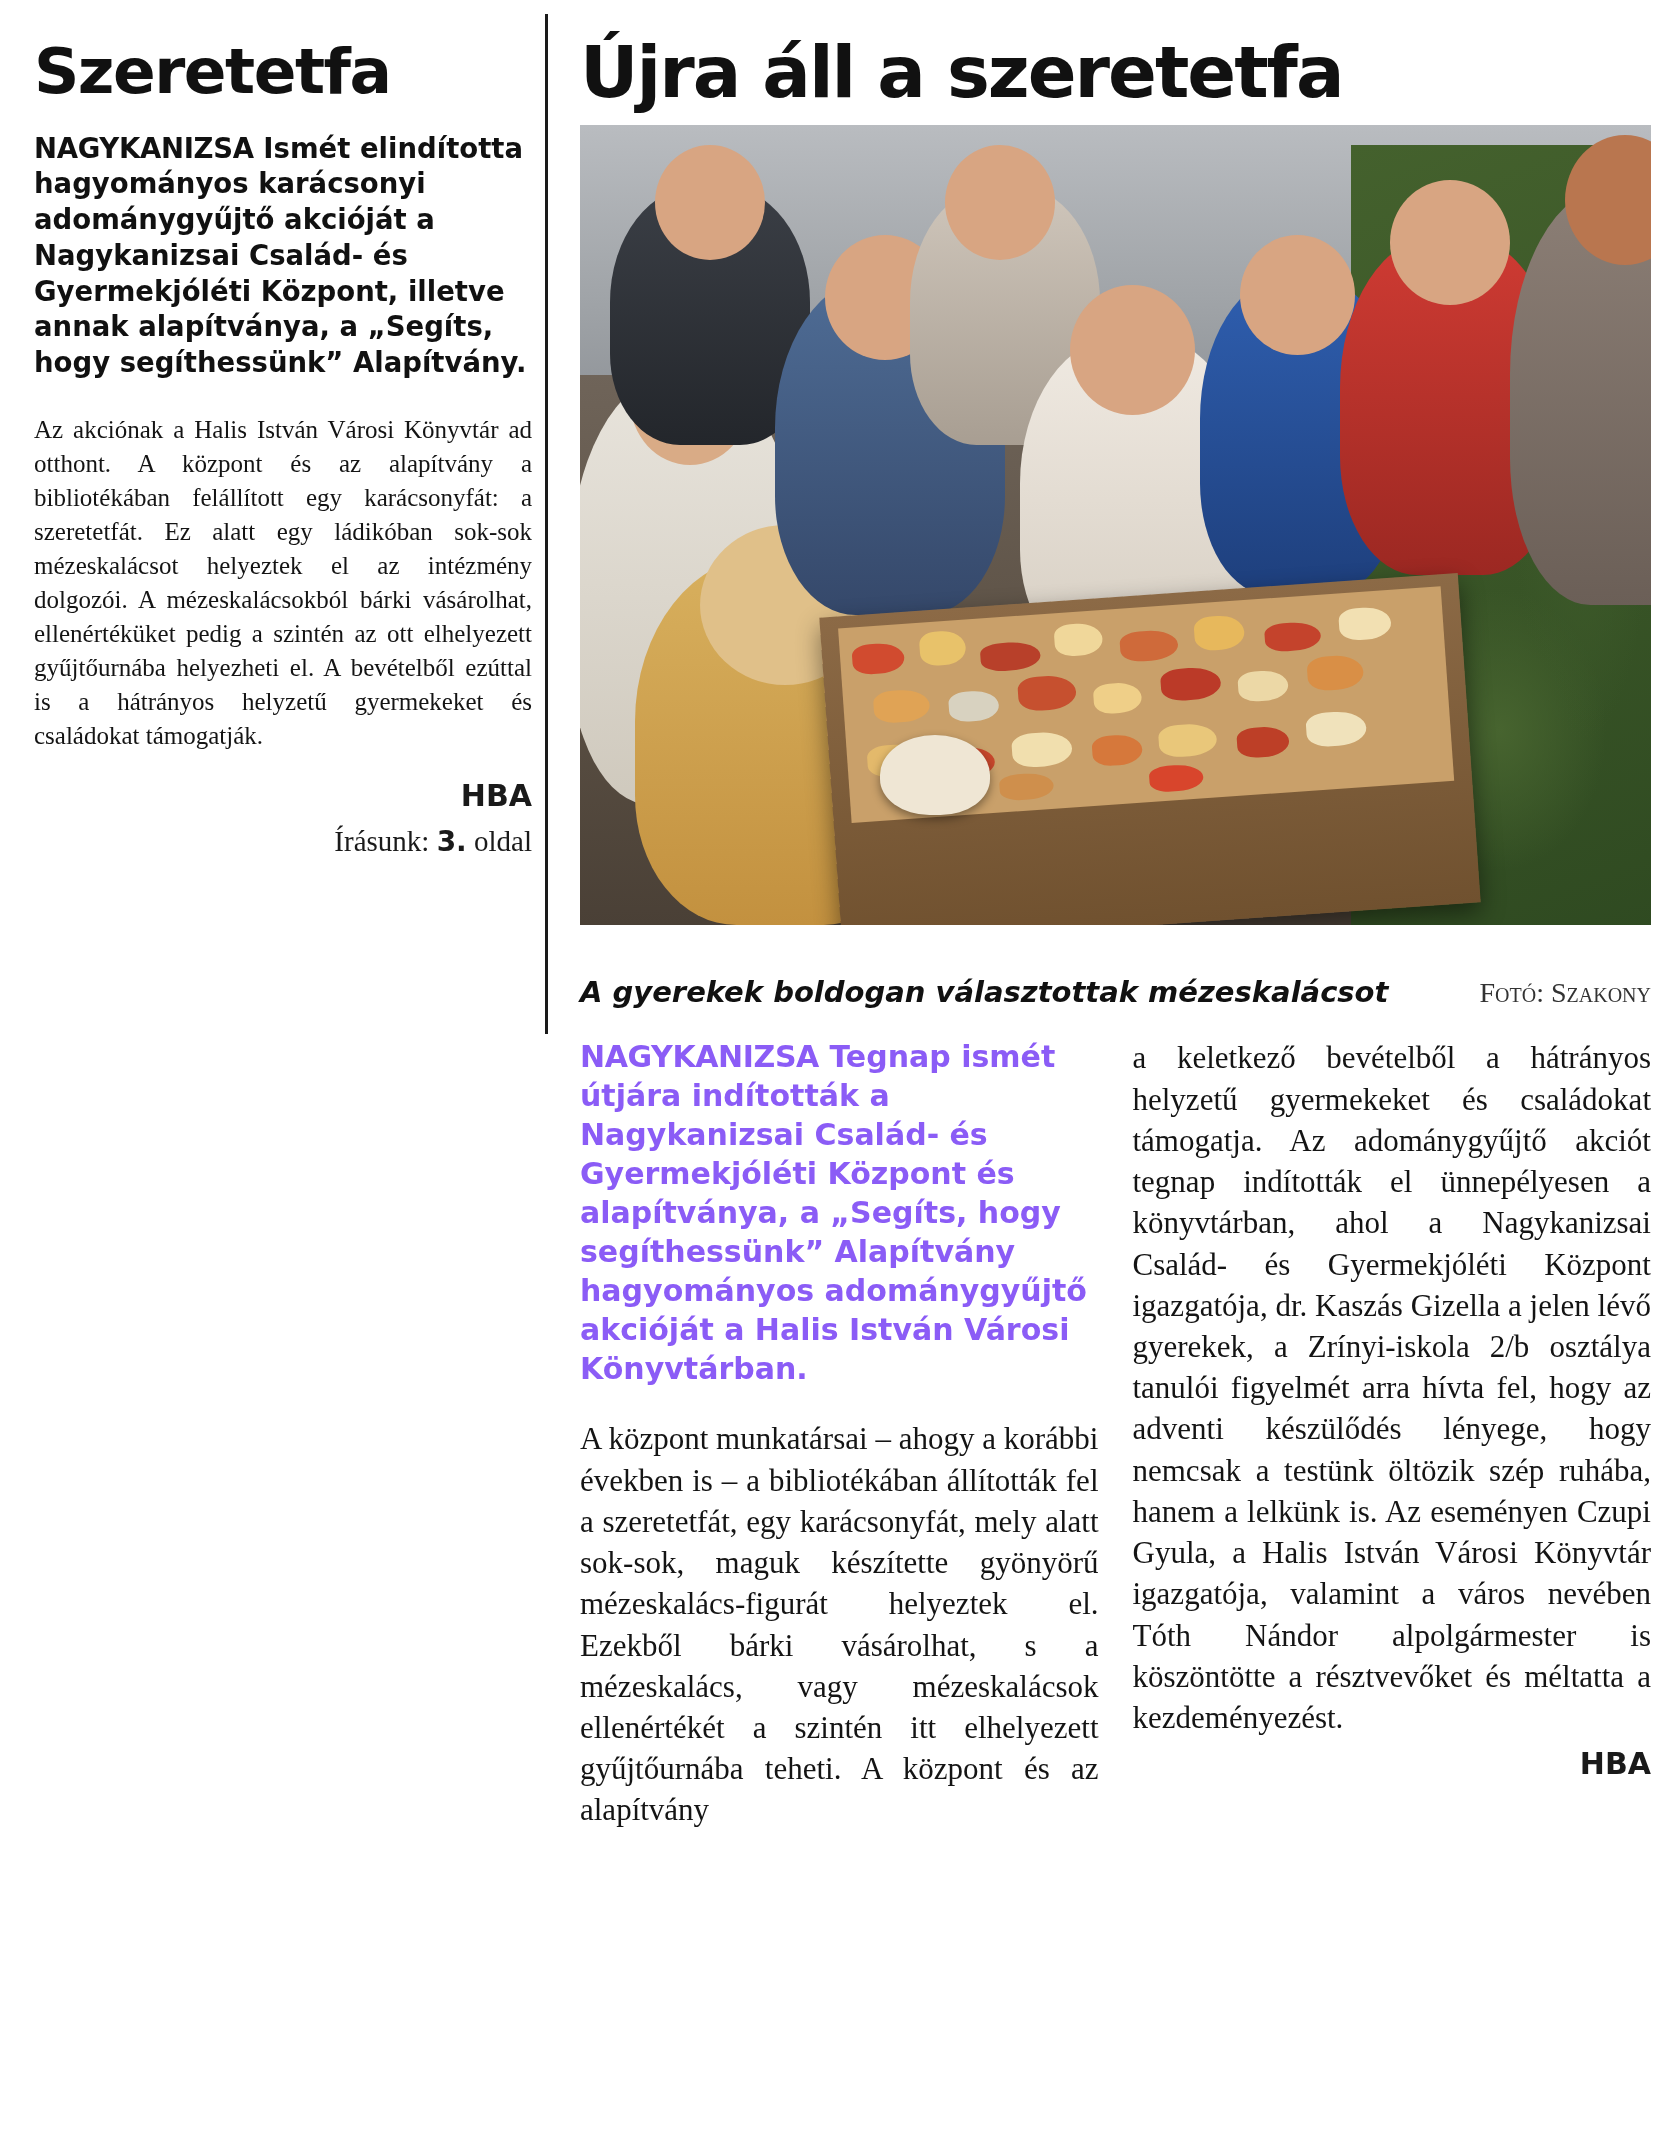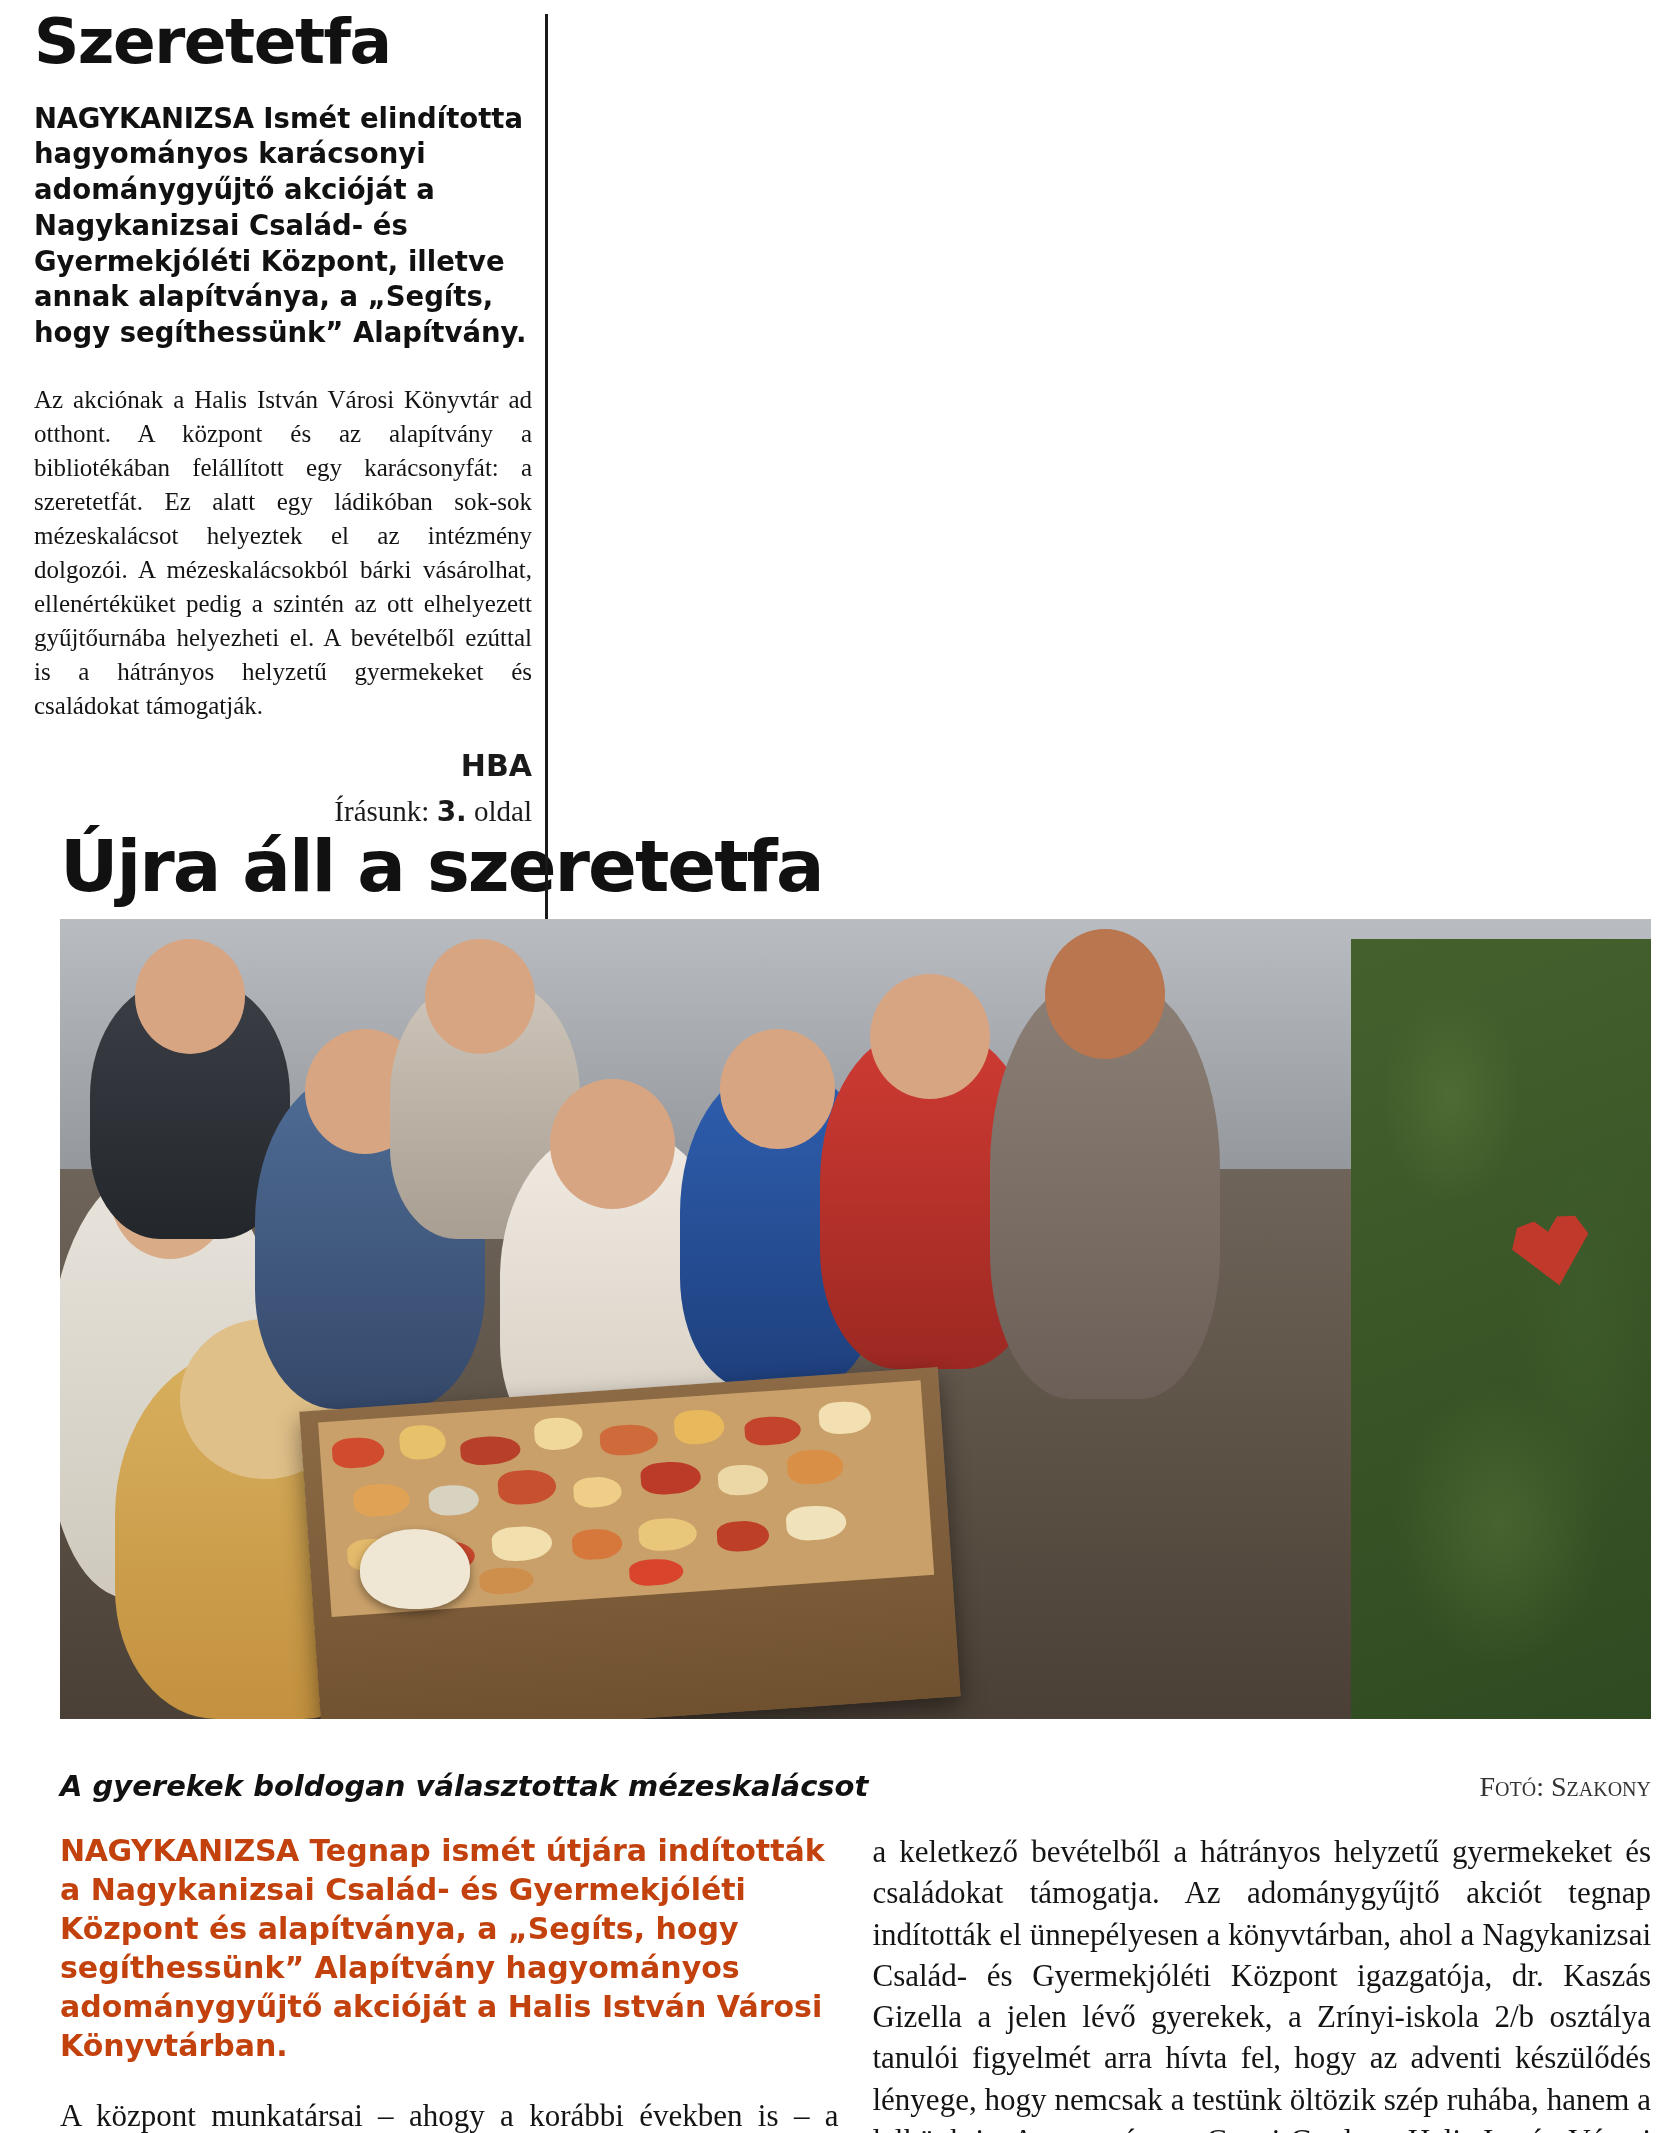--- a/index.html
+++ b/index.html
@@ -11,24 +11,24 @@
     width: 1677px;
     height: 2133px;
     position: relative;
     font-family: "Liberation Serif", serif;
     color: #1a1a1a;
     overflow: hidden;
   }
   .page {
     position: absolute;
     inset: 0;
-    padding: 4px 26px 10px 34px;
+    padding: 34px 26px 10px 34px;
     box-sizing: border-box;
     display: flex;
-    flex-direction: column;
+    flex-direction: row;
   }
 
   
   .left-col {
     width: 520px;
     flex: 0 0 520px;
     padding-right: 22px;
     box-sizing: border-box;
     position: relative;
   }
@@ -218,21 +218,21 @@
   }
   .bcol {
     flex: 1 1 0;
     min-width: 0;
   }
   .lead-para {
     font-family: "DejaVu Sans", sans-serif;
     font-weight: bold;
     font-size: 30px;
     line-height: 1.30;
-    color: #c2410c;
+    color: #8b5cf6;
     margin: 0 0 30px 0;
   }
   .lead-para .city {
     letter-spacing: -0.4px;
   }
   .serif-para {
     font-family: "Liberation Serif", serif;
     font-size: 31px;
     line-height: 1.33;
     text-align: justify;

